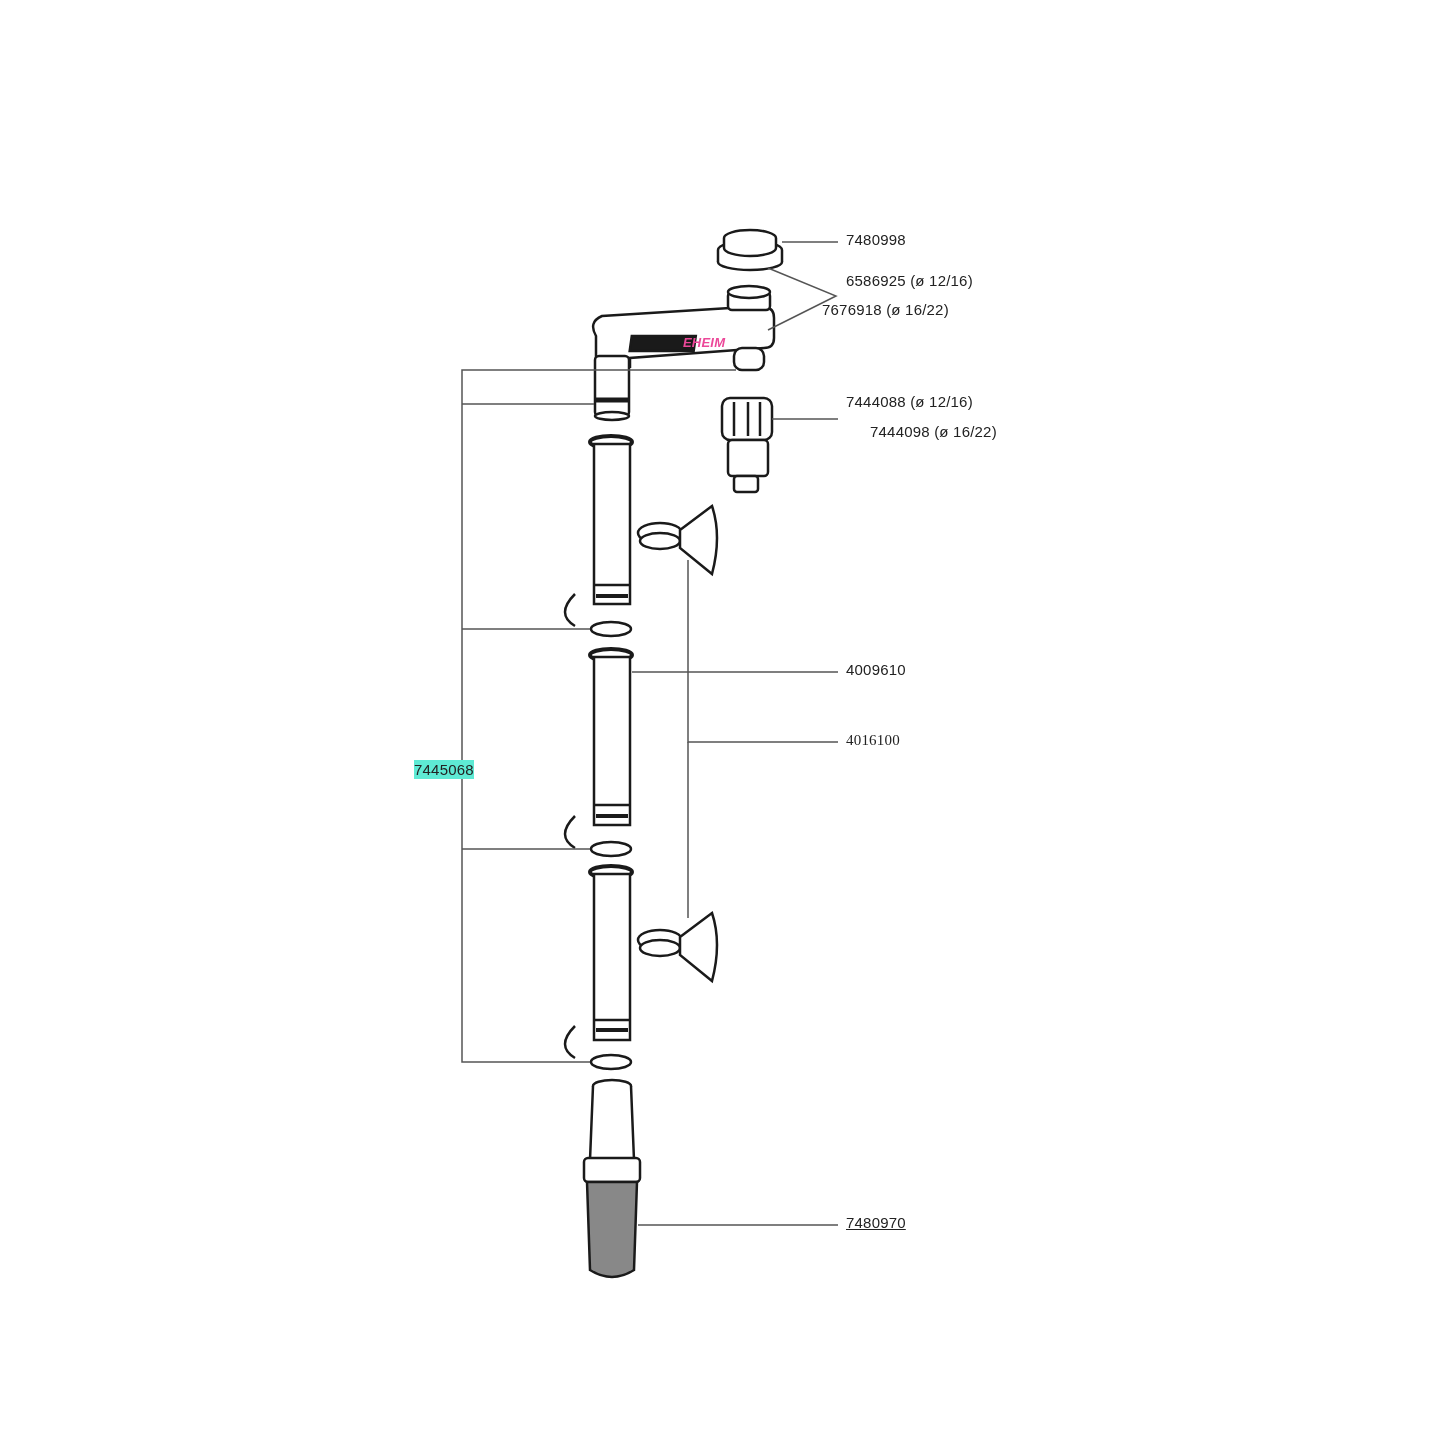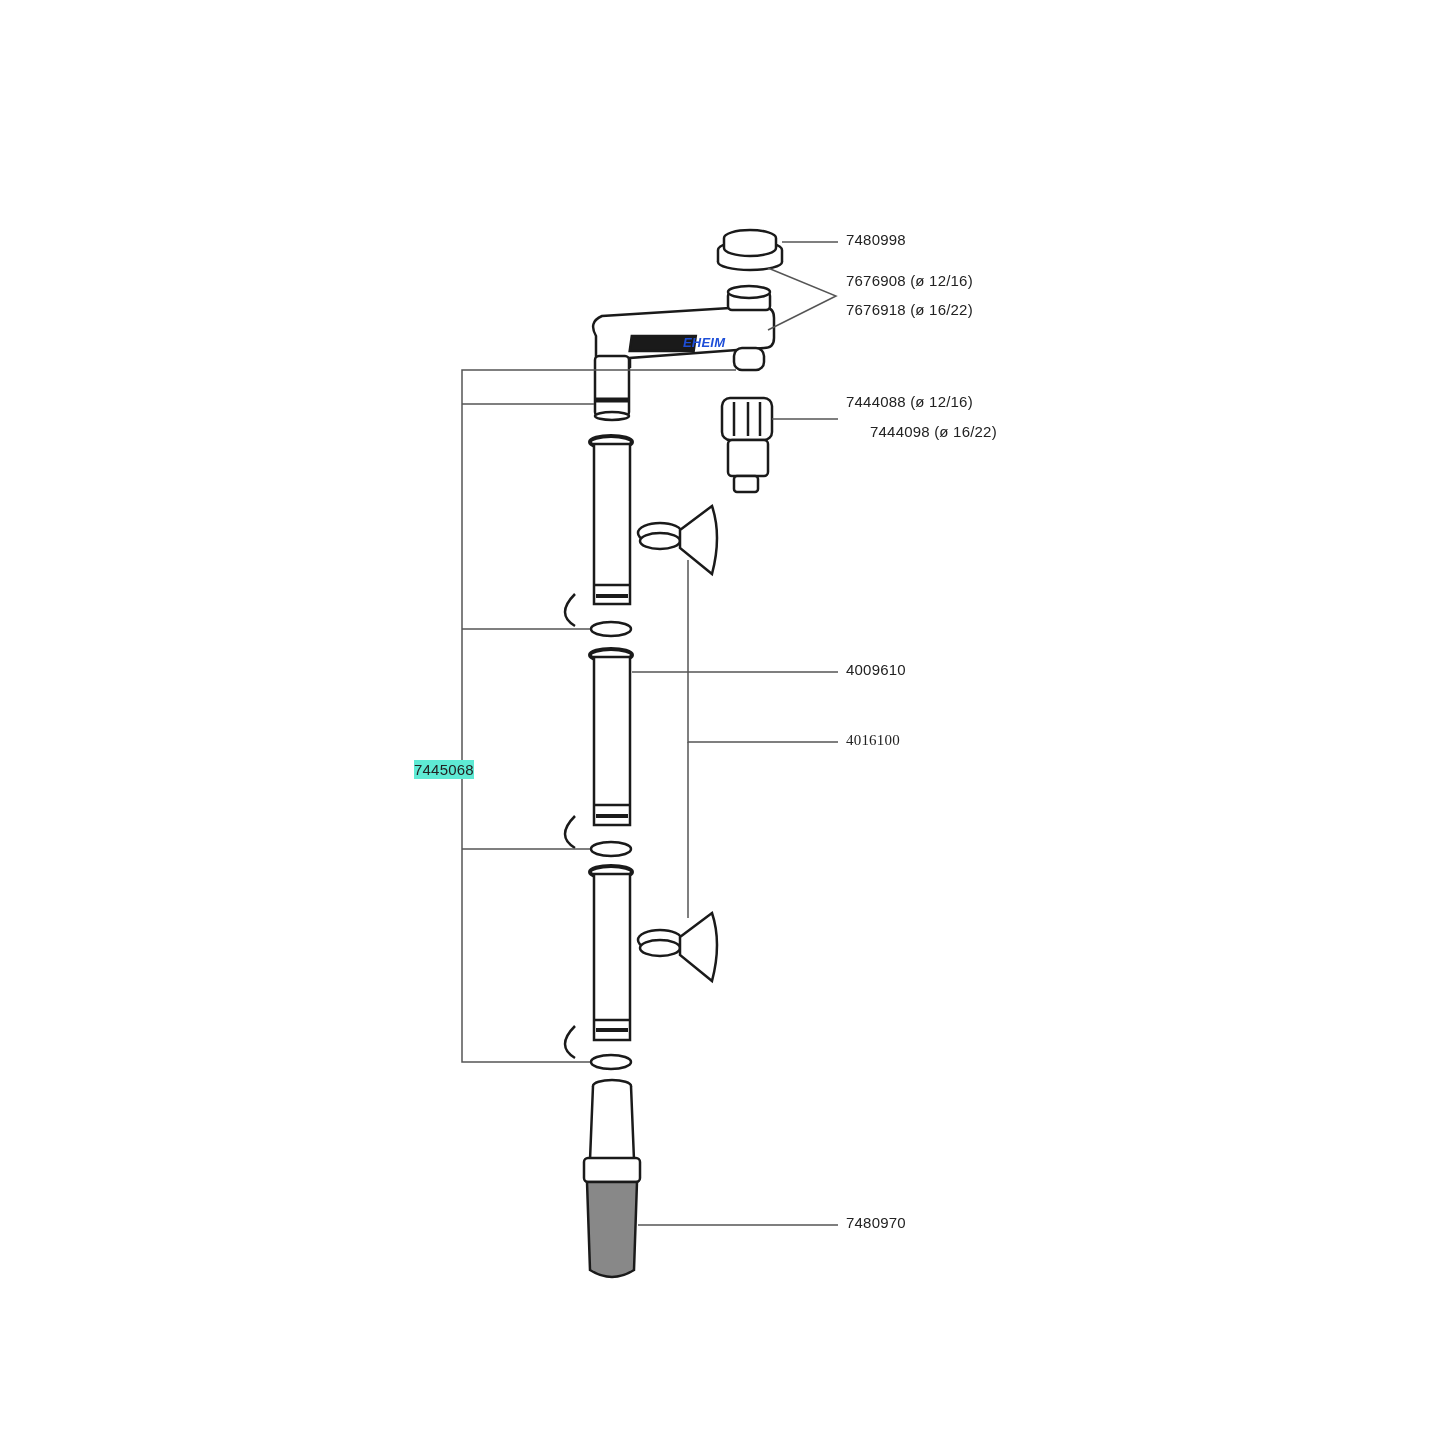--- a/index.html
+++ b/index.html
@@ -95,21 +95,21 @@
     <line x1="688" y1="742" x2="688" y2="918"></line>
     <polyline points="736,370 462,370 462,1062 590,1062"></polyline>
     <line x1="462" y1="404" x2="594" y2="404"></line>
     <line x1="462" y1="629" x2="590" y2="629"></line>
     <line x1="462" y1="849" x2="590" y2="849"></line>
     <line x1="638" y1="1225" x2="838" y2="1225"></line>
   </g>
 </svg>
 
 <div class="lbl" style="left:846px;top:232px;">7480998</div>
-<div class="lbl" style="left:846px;top:273px;"><span>7676908</span> <span>(ø 12/16)</span></div>
-<div class="lbl" style="left:846px;top:302px;"><span>7676918</span> <span>(ø 16/22)</span></div>
+<div class="lbl" style="left:846px;top:273px;"><span>6586925</span> <span>(ø 12/16)</span></div>
+<div class="lbl" style="left:822px;top:302px;"><span>7676918</span> <span>(ø 16/22)</span></div>
 <div class="lbl" style="left:846px;top:394px;"><span>7444088</span> <span>(ø 12/16)</span></div>
 <div class="lbl" style="left:846px;top:424px;margin-left:24px;"><span>7444098</span> <span>(ø 16/22)</span></div>
 <div class="lbl" style="left:846px;top:662px;">4009610</div>
 <div class="lbl" style="left:846px;top:733px;font-family:Liberation Serif, serif;">4016100</div>
 <div class="lbl" style="left:414px;top:760px;background:#5eead4;padding:2px 0;">7445068</div>
-<div class="lbl" style="left:846px;top:1215px;">7480970</div>
-<div class="lbl" style="left:683px;top:336px;font-size:13px;font-weight:bold;color:#1d4ed8;font-style:italic;">EHEIM</div>
+<div class="lbl" style="left:846px;top:1215px;text-decoration:underline;">7480970</div>
+<div class="lbl" style="left:683px;top:336px;font-size:13px;font-weight:bold;color:#ec4899;font-style:italic;">EHEIM</div>
 
 </body></html>

